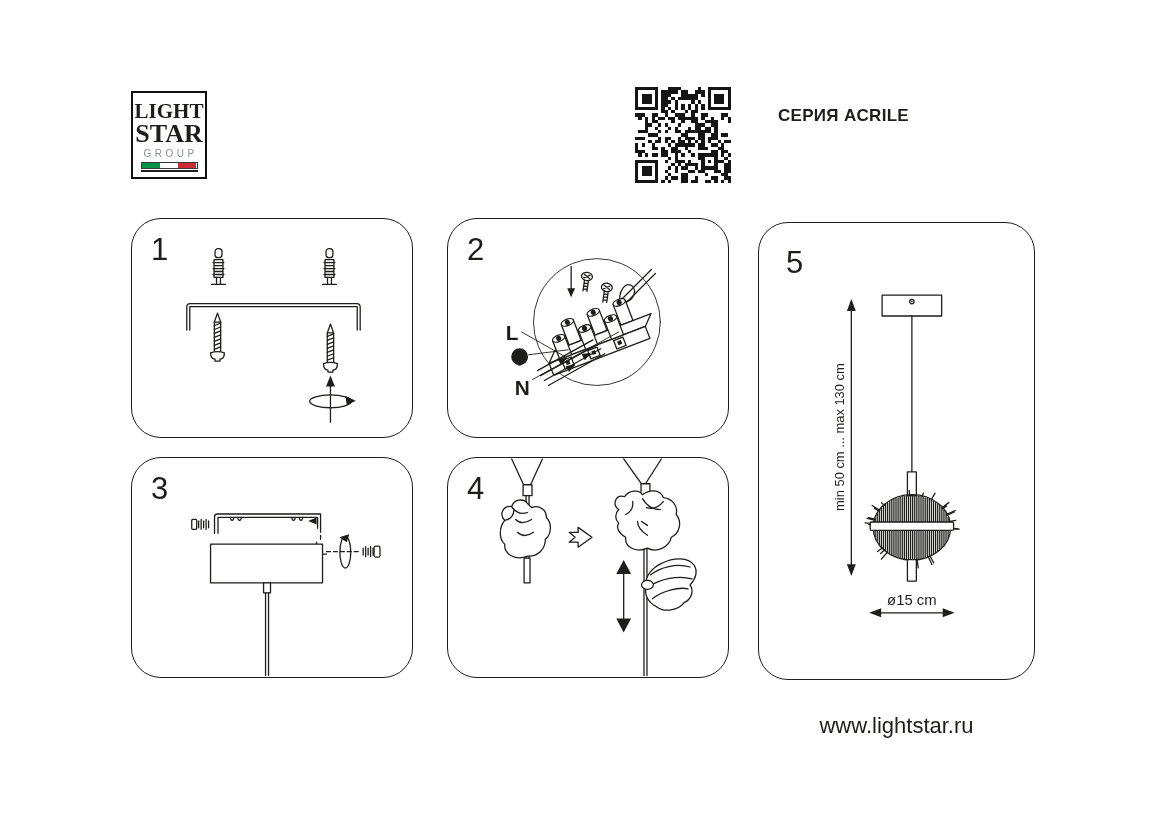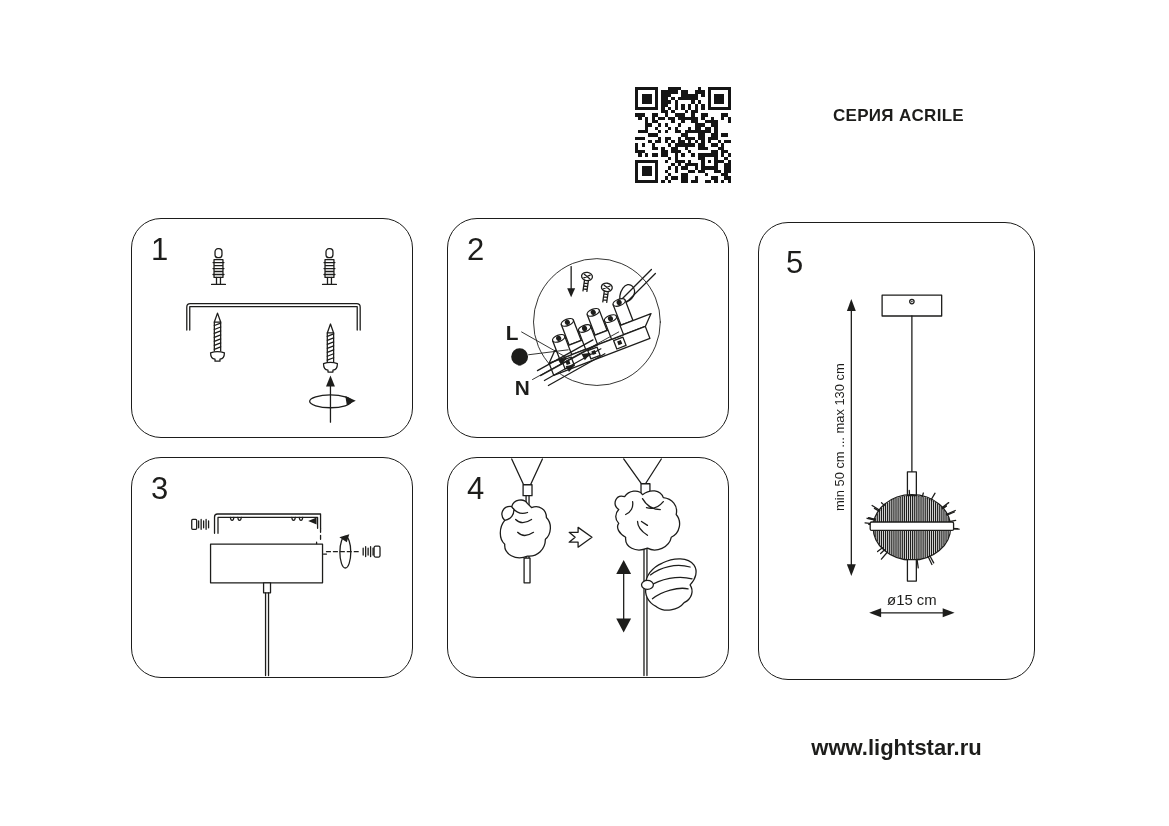--- a/index.html
+++ b/index.html
@@ -20,21 +20,21 @@
   .flag .w{background:#ffffff;}
   .flag .r{background:#ce2b37;}
   .flag-underline{width:57px;height:2px;background:#1d1d1b;margin:1px auto 0;}
 
   .title{position:absolute;left:235px;top:101px;width:400px;margin:0;
          font-size:23.5px;font-weight:700;line-height:26.5px;letter-spacing:0.2px;color:#1d1d1b;}
 
   .qr{position:absolute;left:635px;top:87px;width:96px;height:96px;}
   .qr svg{width:96px;height:96px;shape-rendering:crispEdges;display:block;}
 
-  .meta{position:absolute;left:778px;top:106px;width:241px;text-align:center;}
+  .meta{position:absolute;left:778px;top:106px;width:241px;}
   .series{font-size:17px;font-weight:700;letter-spacing:0.3px;}
   .articles{font-size:21px;font-weight:700;letter-spacing:0.5px;margin-top:7px;}
 
   
   .panel{position:absolute;border:1.5px solid #1d1d1b;border-radius:30px;background:#fff;}
   .p1{left:131px;top:218px;width:282px;height:220px;}
   .p2{left:447px;top:218px;width:282px;height:220px;}
   .p3{left:131px;top:457px;width:282px;height:221px;}
   .p4{left:447px;top:457px;width:282px;height:221px;}
   .p5{left:758px;top:222px;width:277px;height:458px;}
@@ -45,27 +45,38 @@
   
   .ink, .ink path, .ink line, .ink rect, .ink circle, .ink ellipse, .ink polygon, .ink polyline{
     stroke:#1d1d1b;stroke-width:1.3;fill:none;stroke-linejoin:round;stroke-linecap:round;}
   .ink .wf{fill:#ffffff;}
   .ink .if{fill:#1d1d1b;stroke:none;}
   .ink .thin{stroke-width:0.9;}
   .svgtxt{fill:#1d1d1b;stroke:none !important;font-family:"Liberation Sans",sans-serif;}
 
   
   .footer{position:absolute;left:758px;top:713px;width:277px;text-align:center;
-          font-size:22px;font-weight:700;color:#1d1d1b;margin-top:22px;}
+          font-size:22px;font-weight:400;color:#1d1d1b;}
 </style>
 </head>
 <body>
 
 <div class="page">
 
+  <div class="logo">
+    <div class="logo-l1">LIGHT</div>
+    <div class="logo-l2">STAR</div>
+    <div class="logo-l3">GROUP</div>
+    <div class="flag">
+        <span class="g"></span>
+        <span class="w"></span>
+        <span class="r"></span>
+      </div>
+    <div class="flag-underline"></div>
+  </div>
 
   <h1 class="title">
     <br>
   </h1>
 
   <div class="qr">
     <svg id="qr" viewBox="0 0 29 29">
         <path d="M0 0h1v1h-1zM1 0h1v1h-1zM2 0h1v1h-1zM3 0h1v1h-1zM4 0h1v1h-1zM5 0h1v1h-1zM6 0h1v1h-1zM10 0h1v1h-1zM11 0h1v1h-1zM12 0h1v1h-1zM13 0h1v1h-1zM19 0h1v1h-1zM22 0h1v1h-1zM23 0h1v1h-1zM24 0h1v1h-1zM25 0h1v1h-1zM26 0h1v1h-1zM27 0h1v1h-1zM28 0h1v1h-1zM0 1h1v1h-1zM6 1h1v1h-1zM8 1h1v1h-1zM9 1h1v1h-1zM10 1h1v1h-1zM11 1h1v1h-1zM12 1h1v1h-1zM14 1h1v1h-1zM15 1h1v1h-1zM18 1h1v1h-1zM19 1h1v1h-1zM20 1h1v1h-1zM22 1h1v1h-1zM28 1h1v1h-1zM0 2h1v1h-1zM2 2h1v1h-1zM3 2h1v1h-1zM4 2h1v1h-1zM6 2h1v1h-1zM8 2h1v1h-1zM9 2h1v1h-1zM10 2h1v1h-1zM14 2h1v1h-1zM15 2h1v1h-1zM16 2h1v1h-1zM17 2h1v1h-1zM18 2h1v1h-1zM20 2h1v1h-1zM22 2h1v1h-1zM24 2h1v1h-1zM25 2h1v1h-1zM26 2h1v1h-1zM28 2h1v1h-1zM0 3h1v1h-1zM2 3h1v1h-1zM3 3h1v1h-1zM4 3h1v1h-1zM6 3h1v1h-1zM8 3h1v1h-1zM9 3h1v1h-1zM11 3h1v1h-1zM13 3h1v1h-1zM14 3h1v1h-1zM15 3h1v1h-1zM16 3h1v1h-1zM17 3h1v1h-1zM18 3h1v1h-1zM22 3h1v1h-1zM24 3h1v1h-1zM25 3h1v1h-1zM26 3h1v1h-1zM28 3h1v1h-1zM0 4h1v1h-1zM2 4h1v1h-1zM3 4h1v1h-1zM4 4h1v1h-1zM6 4h1v1h-1zM8 4h1v1h-1zM9 4h1v1h-1zM10 4h1v1h-1zM12 4h1v1h-1zM17 4h1v1h-1zM19 4h1v1h-1zM22 4h1v1h-1zM24 4h1v1h-1zM25 4h1v1h-1zM26 4h1v1h-1zM28 4h1v1h-1zM0 5h1v1h-1zM6 5h1v1h-1zM8 5h1v1h-1zM9 5h1v1h-1zM12 5h1v1h-1zM14 5h1v1h-1zM16 5h1v1h-1zM18 5h1v1h-1zM20 5h1v1h-1zM22 5h1v1h-1zM28 5h1v1h-1zM0 6h1v1h-1zM1 6h1v1h-1zM2 6h1v1h-1zM3 6h1v1h-1zM4 6h1v1h-1zM5 6h1v1h-1zM6 6h1v1h-1zM8 6h1v1h-1zM10 6h1v1h-1zM12 6h1v1h-1zM14 6h1v1h-1zM16 6h1v1h-1zM18 6h1v1h-1zM20 6h1v1h-1zM22 6h1v1h-1zM23 6h1v1h-1zM24 6h1v1h-1zM25 6h1v1h-1zM26 6h1v1h-1zM27 6h1v1h-1zM28 6h1v1h-1zM8 7h1v1h-1zM9 7h1v1h-1zM11 7h1v1h-1zM15 7h1v1h-1zM17 7h1v1h-1zM18 7h1v1h-1zM0 8h1v1h-1zM1 8h1v1h-1zM2 8h1v1h-1zM5 8h1v1h-1zM6 8h1v1h-1zM9 8h1v1h-1zM12 8h1v1h-1zM13 8h1v1h-1zM14 8h1v1h-1zM17 8h1v1h-1zM20 8h1v1h-1zM21 8h1v1h-1zM26 8h1v1h-1zM27 8h1v1h-1zM1 9h1v1h-1zM3 9h1v1h-1zM5 9h1v1h-1zM7 9h1v1h-1zM8 9h1v1h-1zM10 9h1v1h-1zM11 9h1v1h-1zM13 9h1v1h-1zM14 9h1v1h-1zM15 9h1v1h-1zM16 9h1v1h-1zM17 9h1v1h-1zM18 9h1v1h-1zM20 9h1v1h-1zM23 9h1v1h-1zM26 9h1v1h-1zM28 9h1v1h-1zM3 10h1v1h-1zM5 10h1v1h-1zM6 10h1v1h-1zM11 10h1v1h-1zM14 10h1v1h-1zM17 10h1v1h-1zM18 10h1v1h-1zM21 10h1v1h-1zM22 10h1v1h-1zM23 10h1v1h-1zM24 10h1v1h-1zM28 10h1v1h-1zM3 11h1v1h-1zM4 11h1v1h-1zM7 11h1v1h-1zM9 11h1v1h-1zM13 11h1v1h-1zM18 11h1v1h-1zM19 11h1v1h-1zM20 11h1v1h-1zM23 11h1v1h-1zM24 11h1v1h-1zM3 12h1v1h-1zM6 12h1v1h-1zM10 12h1v1h-1zM12 12h1v1h-1zM16 12h1v1h-1zM18 12h1v1h-1zM19 12h1v1h-1zM21 12h1v1h-1zM22 12h1v1h-1zM24 12h1v1h-1zM1 13h1v1h-1zM2 13h1v1h-1zM3 13h1v1h-1zM7 13h1v1h-1zM9 13h1v1h-1zM12 13h1v1h-1zM13 13h1v1h-1zM15 13h1v1h-1zM16 13h1v1h-1zM17 13h1v1h-1zM18 13h1v1h-1zM19 13h1v1h-1zM20 13h1v1h-1zM21 13h1v1h-1zM22 13h1v1h-1zM24 13h1v1h-1zM4 14h1v1h-1zM5 14h1v1h-1zM6 14h1v1h-1zM14 14h1v1h-1zM15 14h1v1h-1zM19 14h1v1h-1zM20 14h1v1h-1zM23 14h1v1h-1zM24 14h1v1h-1zM26 14h1v1h-1zM27 14h1v1h-1zM0 15h1v1h-1zM1 15h1v1h-1zM2 15h1v1h-1zM7 15h1v1h-1zM9 15h1v1h-1zM10 15h1v1h-1zM13 15h1v1h-1zM15 15h1v1h-1zM16 15h1v1h-1zM17 15h1v1h-1zM19 15h1v1h-1zM20 15h1v1h-1zM22 15h1v1h-1zM23 15h1v1h-1zM24 15h1v1h-1zM4 16h1v1h-1zM6 16h1v1h-1zM7 16h1v1h-1zM9 16h1v1h-1zM11 16h1v1h-1zM13 16h1v1h-1zM14 16h1v1h-1zM16 16h1v1h-1zM18 16h1v1h-1zM20 16h1v1h-1zM22 16h1v1h-1zM25 16h1v1h-1zM27 16h1v1h-1zM28 16h1v1h-1zM0 17h1v1h-1zM2 17h1v1h-1zM5 17h1v1h-1zM10 17h1v1h-1zM12 17h1v1h-1zM13 17h1v1h-1zM14 17h1v1h-1zM15 17h1v1h-1zM16 17h1v1h-1zM17 17h1v1h-1zM19 17h1v1h-1zM20 17h1v1h-1zM23 17h1v1h-1zM24 17h1v1h-1zM26 17h1v1h-1zM0 18h1v1h-1zM5 18h1v1h-1zM6 18h1v1h-1zM8 18h1v1h-1zM11 18h1v1h-1zM12 18h1v1h-1zM15 18h1v1h-1zM19 18h1v1h-1zM20 18h1v1h-1zM21 18h1v1h-1zM25 18h1v1h-1zM26 18h1v1h-1zM0 19h1v1h-1zM1 19h1v1h-1zM2 19h1v1h-1zM8 19h1v1h-1zM9 19h1v1h-1zM11 19h1v1h-1zM12 19h1v1h-1zM13 19h1v1h-1zM16 19h1v1h-1zM23 19h1v1h-1zM24 19h1v1h-1zM26 19h1v1h-1zM27 19h1v1h-1zM1 20h1v1h-1zM3 20h1v1h-1zM5 20h1v1h-1zM6 20h1v1h-1zM8 20h1v1h-1zM9 20h1v1h-1zM12 20h1v1h-1zM14 20h1v1h-1zM17 20h1v1h-1zM19 20h1v1h-1zM20 20h1v1h-1zM21 20h1v1h-1zM22 20h1v1h-1zM23 20h1v1h-1zM24 20h1v1h-1zM26 20h1v1h-1zM28 20h1v1h-1zM10 21h1v1h-1zM12 21h1v1h-1zM19 21h1v1h-1zM20 21h1v1h-1zM24 21h1v1h-1zM27 21h1v1h-1zM0 22h1v1h-1zM1 22h1v1h-1zM2 22h1v1h-1zM3 22h1v1h-1zM4 22h1v1h-1zM5 22h1v1h-1zM6 22h1v1h-1zM9 22h1v1h-1zM12 22h1v1h-1zM13 22h1v1h-1zM14 22h1v1h-1zM16 22h1v1h-1zM20 22h1v1h-1zM22 22h1v1h-1zM24 22h1v1h-1zM25 22h1v1h-1zM26 22h1v1h-1zM28 22h1v1h-1zM0 23h1v1h-1zM6 23h1v1h-1zM11 23h1v1h-1zM13 23h1v1h-1zM15 23h1v1h-1zM16 23h1v1h-1zM17 23h1v1h-1zM18 23h1v1h-1zM20 23h1v1h-1zM24 23h1v1h-1zM27 23h1v1h-1zM28 23h1v1h-1zM0 24h1v1h-1zM2 24h1v1h-1zM3 24h1v1h-1zM4 24h1v1h-1zM6 24h1v1h-1zM10 24h1v1h-1zM12 24h1v1h-1zM14 24h1v1h-1zM15 24h1v1h-1zM18 24h1v1h-1zM20 24h1v1h-1zM21 24h1v1h-1zM22 24h1v1h-1zM23 24h1v1h-1zM24 24h1v1h-1zM27 24h1v1h-1zM28 24h1v1h-1zM0 25h1v1h-1zM2 25h1v1h-1zM3 25h1v1h-1zM4 25h1v1h-1zM6 25h1v1h-1zM9 25h1v1h-1zM12 25h1v1h-1zM16 25h1v1h-1zM17 25h1v1h-1zM19 25h1v1h-1zM20 25h1v1h-1zM24 25h1v1h-1zM25 25h1v1h-1zM27 25h1v1h-1zM28 25h1v1h-1zM0 26h1v1h-1zM2 26h1v1h-1zM3 26h1v1h-1zM4 26h1v1h-1zM6 26h1v1h-1zM10 26h1v1h-1zM14 26h1v1h-1zM15 26h1v1h-1zM21 26h1v1h-1zM26 26h1v1h-1zM27 26h1v1h-1zM0 27h1v1h-1zM6 27h1v1h-1zM9 27h1v1h-1zM11 27h1v1h-1zM12 27h1v1h-1zM14 27h1v1h-1zM15 27h1v1h-1zM18 27h1v1h-1zM23 27h1v1h-1zM24 27h1v1h-1zM27 27h1v1h-1zM28 27h1v1h-1zM0 28h1v1h-1zM1 28h1v1h-1zM2 28h1v1h-1zM3 28h1v1h-1zM4 28h1v1h-1zM5 28h1v1h-1zM6 28h1v1h-1zM8 28h1v1h-1zM10 28h1v1h-1zM14 28h1v1h-1zM15 28h1v1h-1zM17 28h1v1h-1zM18 28h1v1h-1zM21 28h1v1h-1zM22 28h1v1h-1zM24 28h1v1h-1zM26 28h1v1h-1zM28 28h1v1h-1z" fill="#151515"></path>
       </svg>
   </div>

